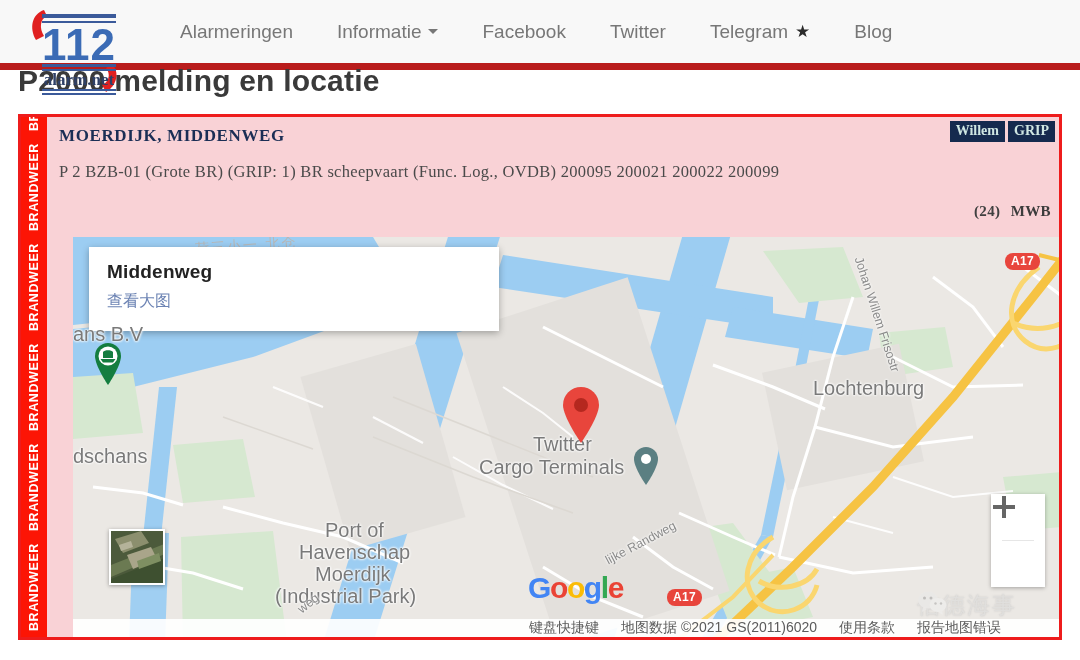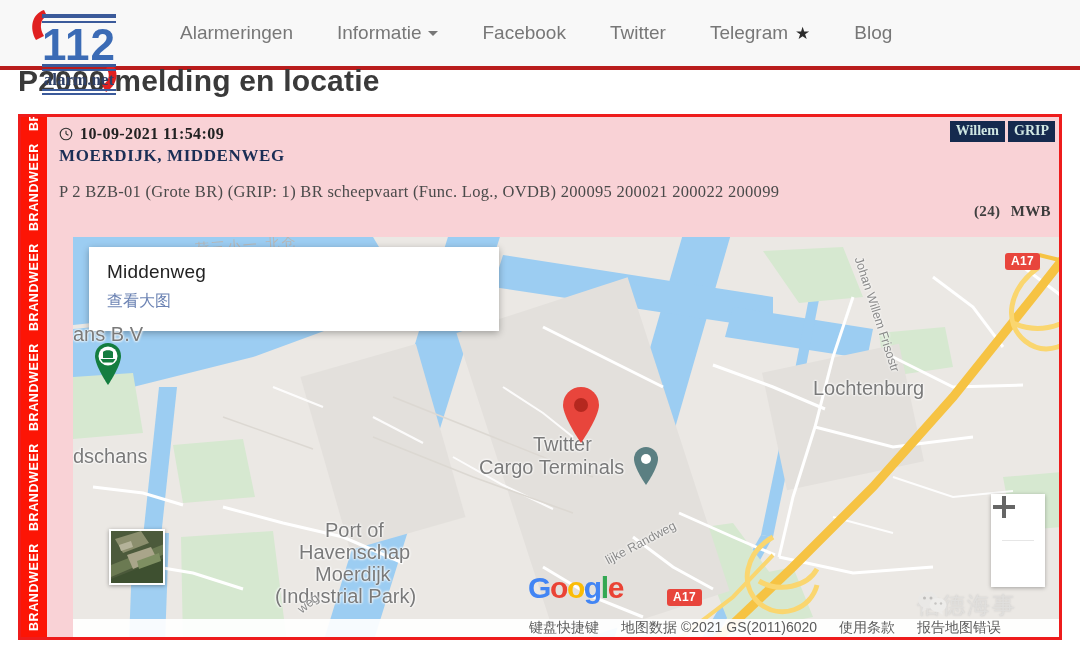--- a/index.html
+++ b/index.html
@@ -10,21 +10,21 @@
     overflow: hidden;
     background: #ffffff;
     font-family: "Liberation Sans", sans-serif;
   }
   .page { position: relative; width: 1080px; height: 660px; background:#fff; }
 
   
   .navbar {
     position: absolute; top: 0; left: 0; width: 1080px; height: 70px;
     background: #f8f8f8;
-    border-bottom: 4px solid #b91c1c;
+    border-bottom: 7px solid #b91c1c;
     display: flex; align-items: center;
   }
   .nav-items { display: flex; align-items: center; margin-left: 158px; }
   .nav-item {
     color: #777777;
     font-size: 19px;
     padding: 0 22px;
     text-decoration: none;
     white-space: nowrap;
     display: flex; align-items: center;
@@ -154,34 +154,34 @@
     position:absolute; color:#8a8a8a; font-size: 12.5px;
     font-family: "Liberation Sans", sans-serif; white-space:nowrap;
     text-shadow: 0 0 3px #fff, 0 0 3px #fff;
   }
 
   .shield {
     position: absolute;
     background: #e8453c; color:#fff;
     font-size: 12px; font-weight: bold;
     padding: 1px 6px 2px 6px;
-    border-radius: 3px;
+    border-radius: 8px;
     font-family: "Liberation Sans", sans-serif;
     letter-spacing:.3px;
   }
 
   
   .infowindow {
     position: absolute; left: 16px; top: 10px;
     width: 410px; height: 84px;
     background: #fff;
     box-shadow: 0 2px 7px rgba(0,0,0,.3);
     padding: 14px 18px;
   }
-  .iw-title { font-size: 19px; color: #222; font-weight: normal; letter-spacing:.2px; }
+  .iw-title { font-size: 19px; color: #222; font-weight: bold; letter-spacing:.2px; }
   .iw-link {
     margin-top: 8px; font-size: 16px; color: #6d84b4; cursor: pointer;
     display:inline-block;
   }
 
   
   .marker { position: absolute; }
   .poi-pin { position:absolute; }
 
   
@@ -308,30 +308,20 @@
 
     <div class="alert-body">
 
       <div class="alert-text-wrap">
 
         <div class="badges">
           <span class="badge">Willem</span>
           <span class="badge">GRIP</span>
         </div>
 
-        <div class="alert-line line-time">
-          <span class="clock-ico">
-            <svg width="14" height="14" viewBox="0 0 16 16">
-              <circle cx="8" cy="8" r="6.6" fill="none" stroke="#333" stroke-width="1.3"></circle>
-              <line x1="8" y1="8" x2="8" y2="4.2" stroke="#333" stroke-width="1.3"></line>
-              <line x1="8" y1="8" x2="10.8" y2="9.4" stroke="#333" stroke-width="1.3"></line>
-            </svg>
-          </span>
-          <span>10-09-2021 11:54:09</span>
-        </div>
 
         <div class="alert-line line-loc">MOERDIJK, MIDDENWEG</div>
 
         <div class="alert-line line-desc">P 2 BZB-01 (Grote BR) (GRIP: 1) BR scheepvaart (Func. Log., OVDB) 200095 200021 200022 200099</div>
 
         <div class="alert-footer">
           <span class="count">(24)</span>
           <span>MWB</span>
         </div>
       </div>

